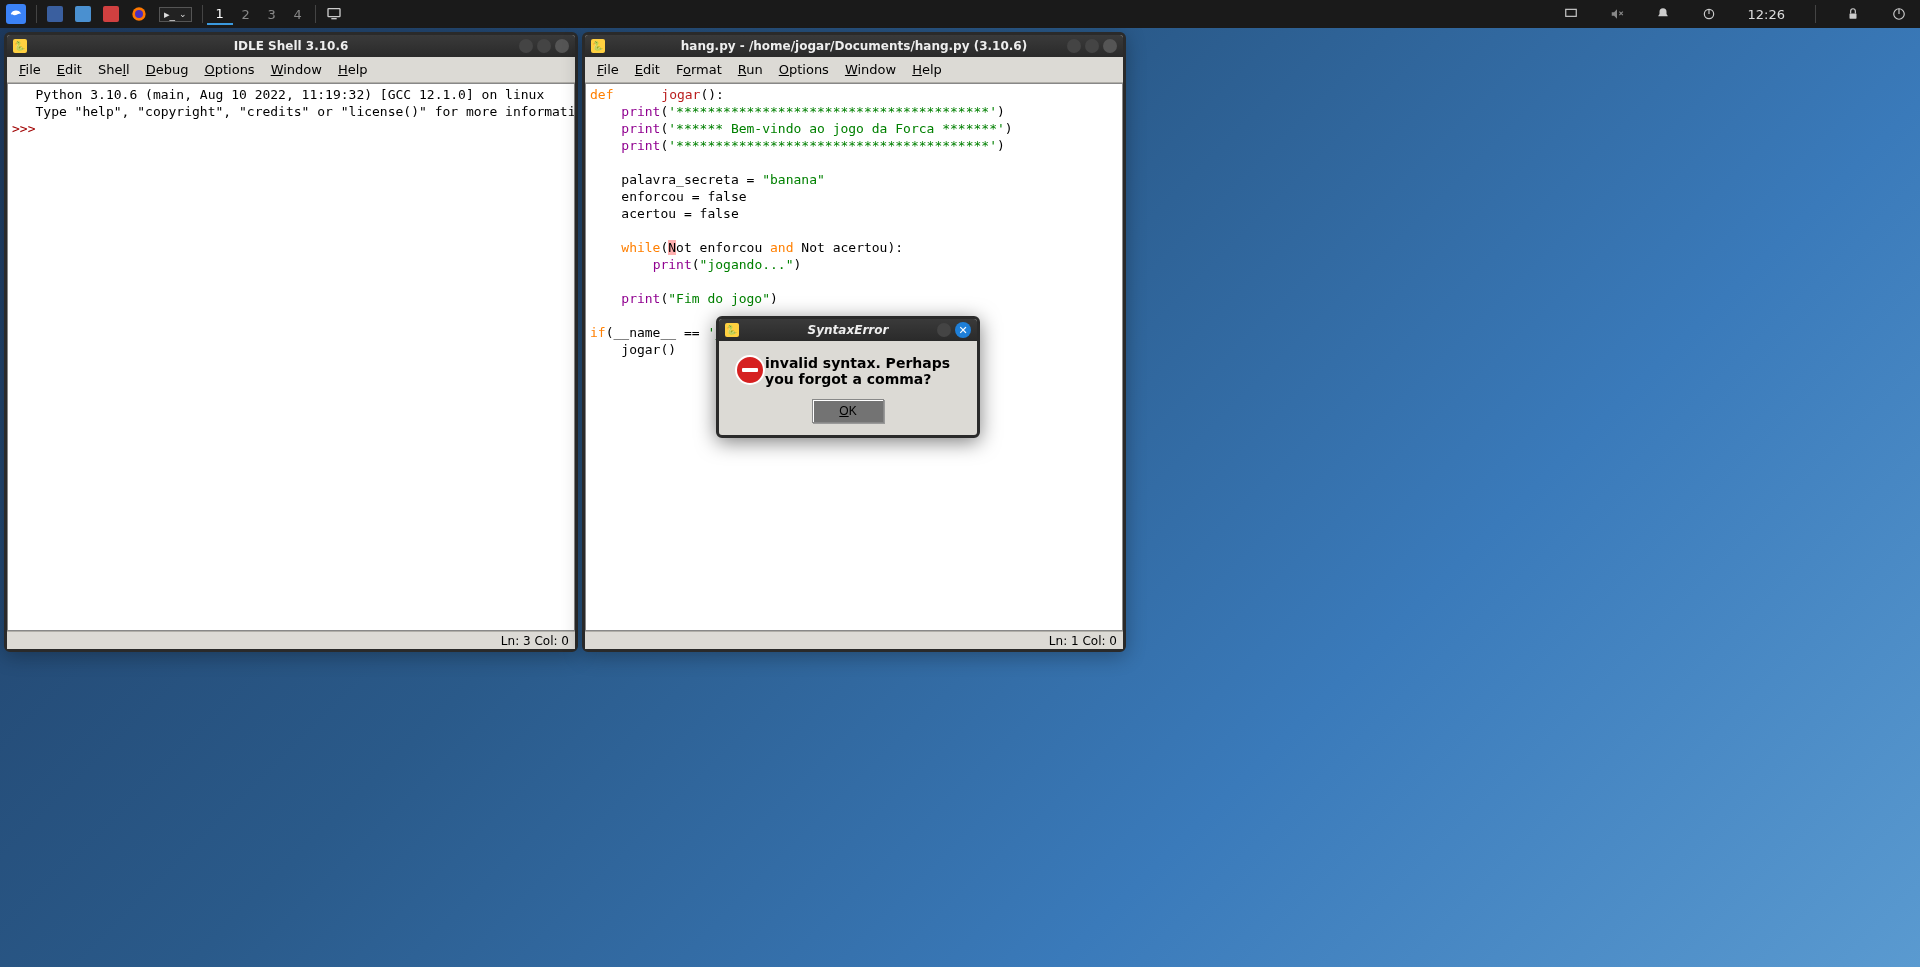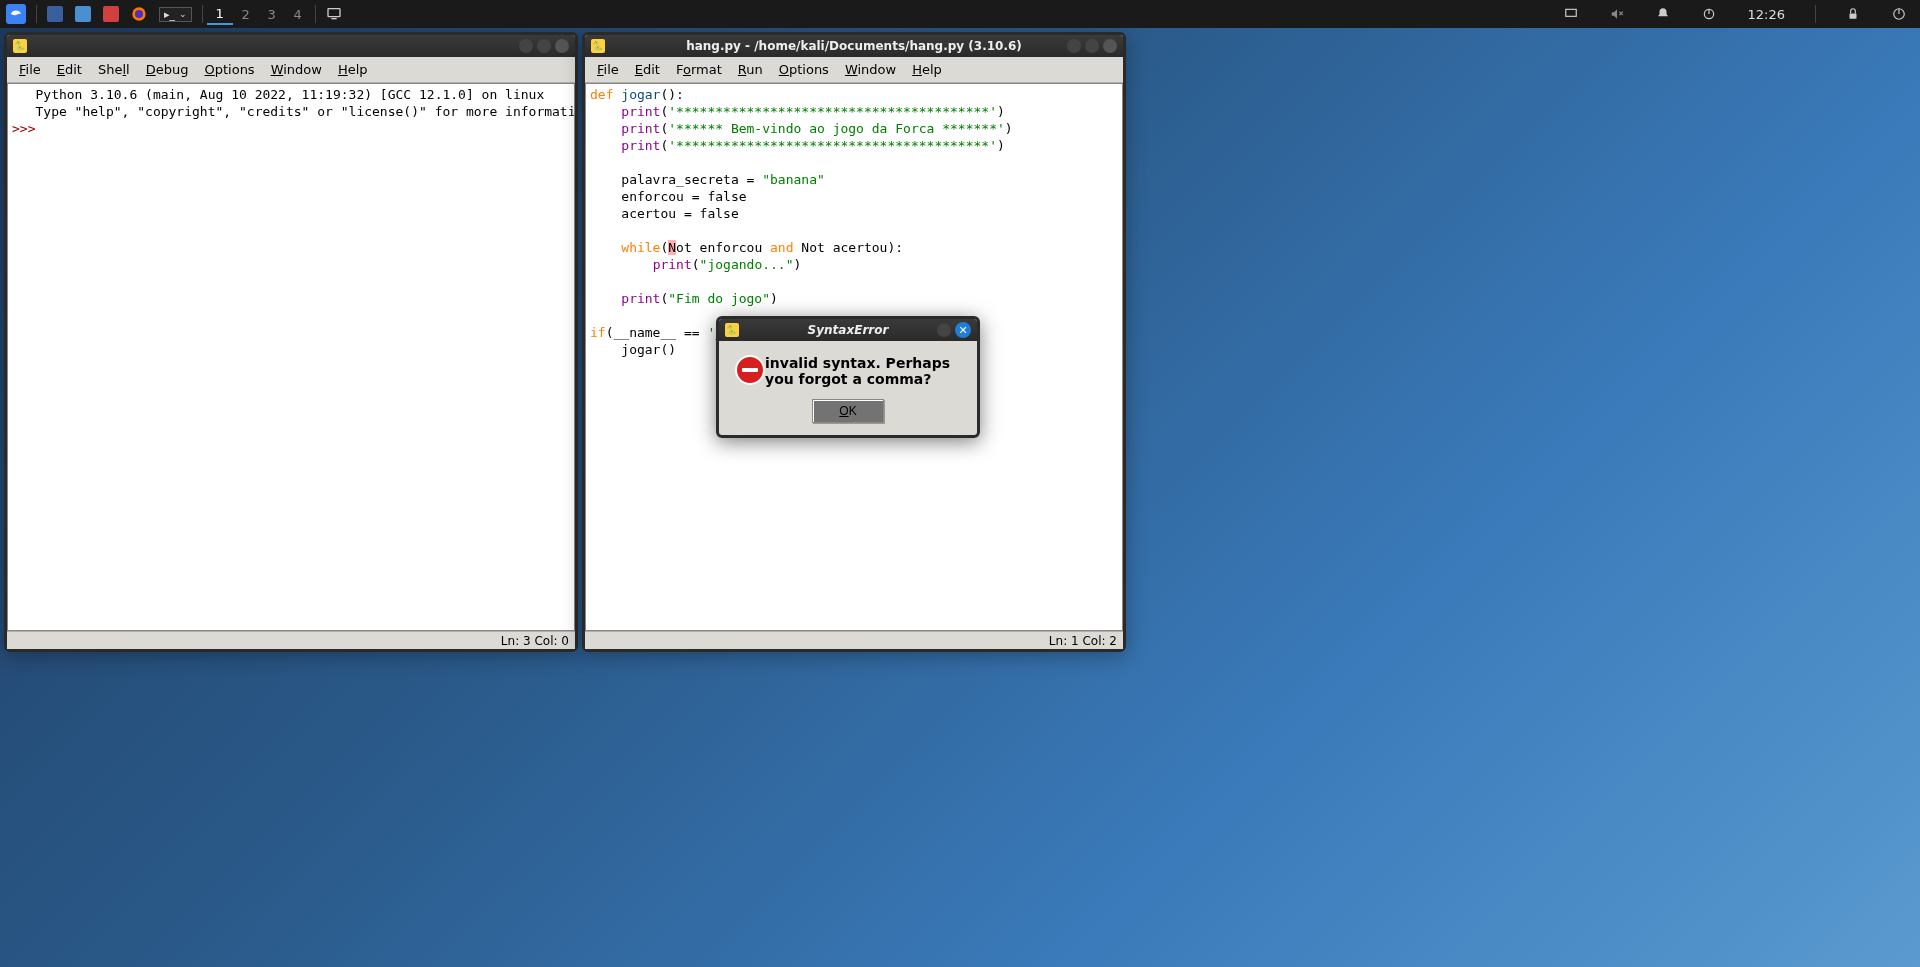--- a/index.html
+++ b/index.html
@@ -143,21 +143,21 @@
   .statusbar {
     height: 18px;
     background: #dcdad5;
     border-top: 1px solid #b0aea8;
     font-size: 12px;
     display: flex;
     align-items: center;
     justify-content: flex-end;
     padding: 0 6px;
   }
-  .fn-name { color: #0c4a6e; }
+  .fn-name { color: #b91c1c; margin-left: 40px; }
   .bi { color: #900090; }
   .str { color: #008000; }
   .kw-or { color: #ff7f00; }
   .highlight { background: #ffb0b0; }
 
   
   .dialog {
     position: absolute;
     background: #dcdad5;
     border: 3px solid #2a2a2a;
@@ -319,20 +319,21 @@
           <circle cx="12" cy="12" r="9"></circle>
           <line x1="12" y1="3" x2="12" y2="12"></line>
         </svg>
     </div>
   </div>
 </div>
 
 <div class="window" style="left:4px; top:32px; width:574px; height:620px;">
   <div class="titlebar">
     <div class="title-icon">🐍</div>
+    <div class="title-text">IDLE Shell 3.10.6</div>
     <div class="win-controls">
       <div class="win-btn"></div>
       <div class="win-btn"></div>
       <div class="win-btn close"></div>
     </div>
   </div>
   <div class="menubar">
     <div class="menu-item"><span class="ul">F</span>ile</div>
     <div class="menu-item"><span class="ul">E</span>dit</div>
     <div class="menu-item">She<span class="ul">l</span>l</div>
@@ -348,21 +349,21 @@
 </div>
   </div>
   <div class="statusbar">
     <span>Ln: 3  Col: 0</span>
   </div>
 </div>
 
 <div class="window" style="left:582px; top:32px; width:544px; height:620px;">
   <div class="titlebar">
     <div class="title-icon">🐍</div>
-    <div class="title-text">hang.py - /home/kali/Documents/hang.py (3.10.6)</div>
+    <div class="title-text">hang.py - /home/jogar/Documents/hang.py (3.10.6)</div>
     <div class="win-controls">
       <div class="win-btn"></div>
       <div class="win-btn"></div>
       <div class="win-btn close"></div>
     </div>
   </div>
   <div class="menubar">
     <div class="menu-item"><span class="ul">F</span>ile</div>
     <div class="menu-item"><span class="ul">E</span>dit</div>
     <div class="menu-item">F<span class="ul">o</span>rmat</div>
@@ -382,21 +383,21 @@
 
     <span class="kw-or">while</span>(<span class="highlight">N</span><span>ot enforcou </span><span class="kw-or">and</span><span> Not acertou):</span>
         <span class="bi">print</span>(<span class="str">"jogando..."</span>)
 
     <span class="bi">print</span>(<span class="str">"Fim do jogo"</span>)
 
 <span class="kw-or">if</span>(<span>__name__ == </span><span class="str">'__main__'</span>):
     <span>jogar()</span>
 </div>
   <div class="statusbar">
-    <span>Ln: 1  Col: 2</span>
+    <span>Ln: 1  Col: 0</span>
   </div>
 </div>
 
 <div class="dialog" style="left:716px; top:316px; width:264px;">
   <div class="dlg-titlebar">
     <div class="title-icon">🐍</div>
     <div class="title-text">SyntaxError</div>
     <div style="margin-left:auto; display:flex; align-items:center;">
       <div class="dlg-min"></div>
       <div class="dlg-close">✕</div>

